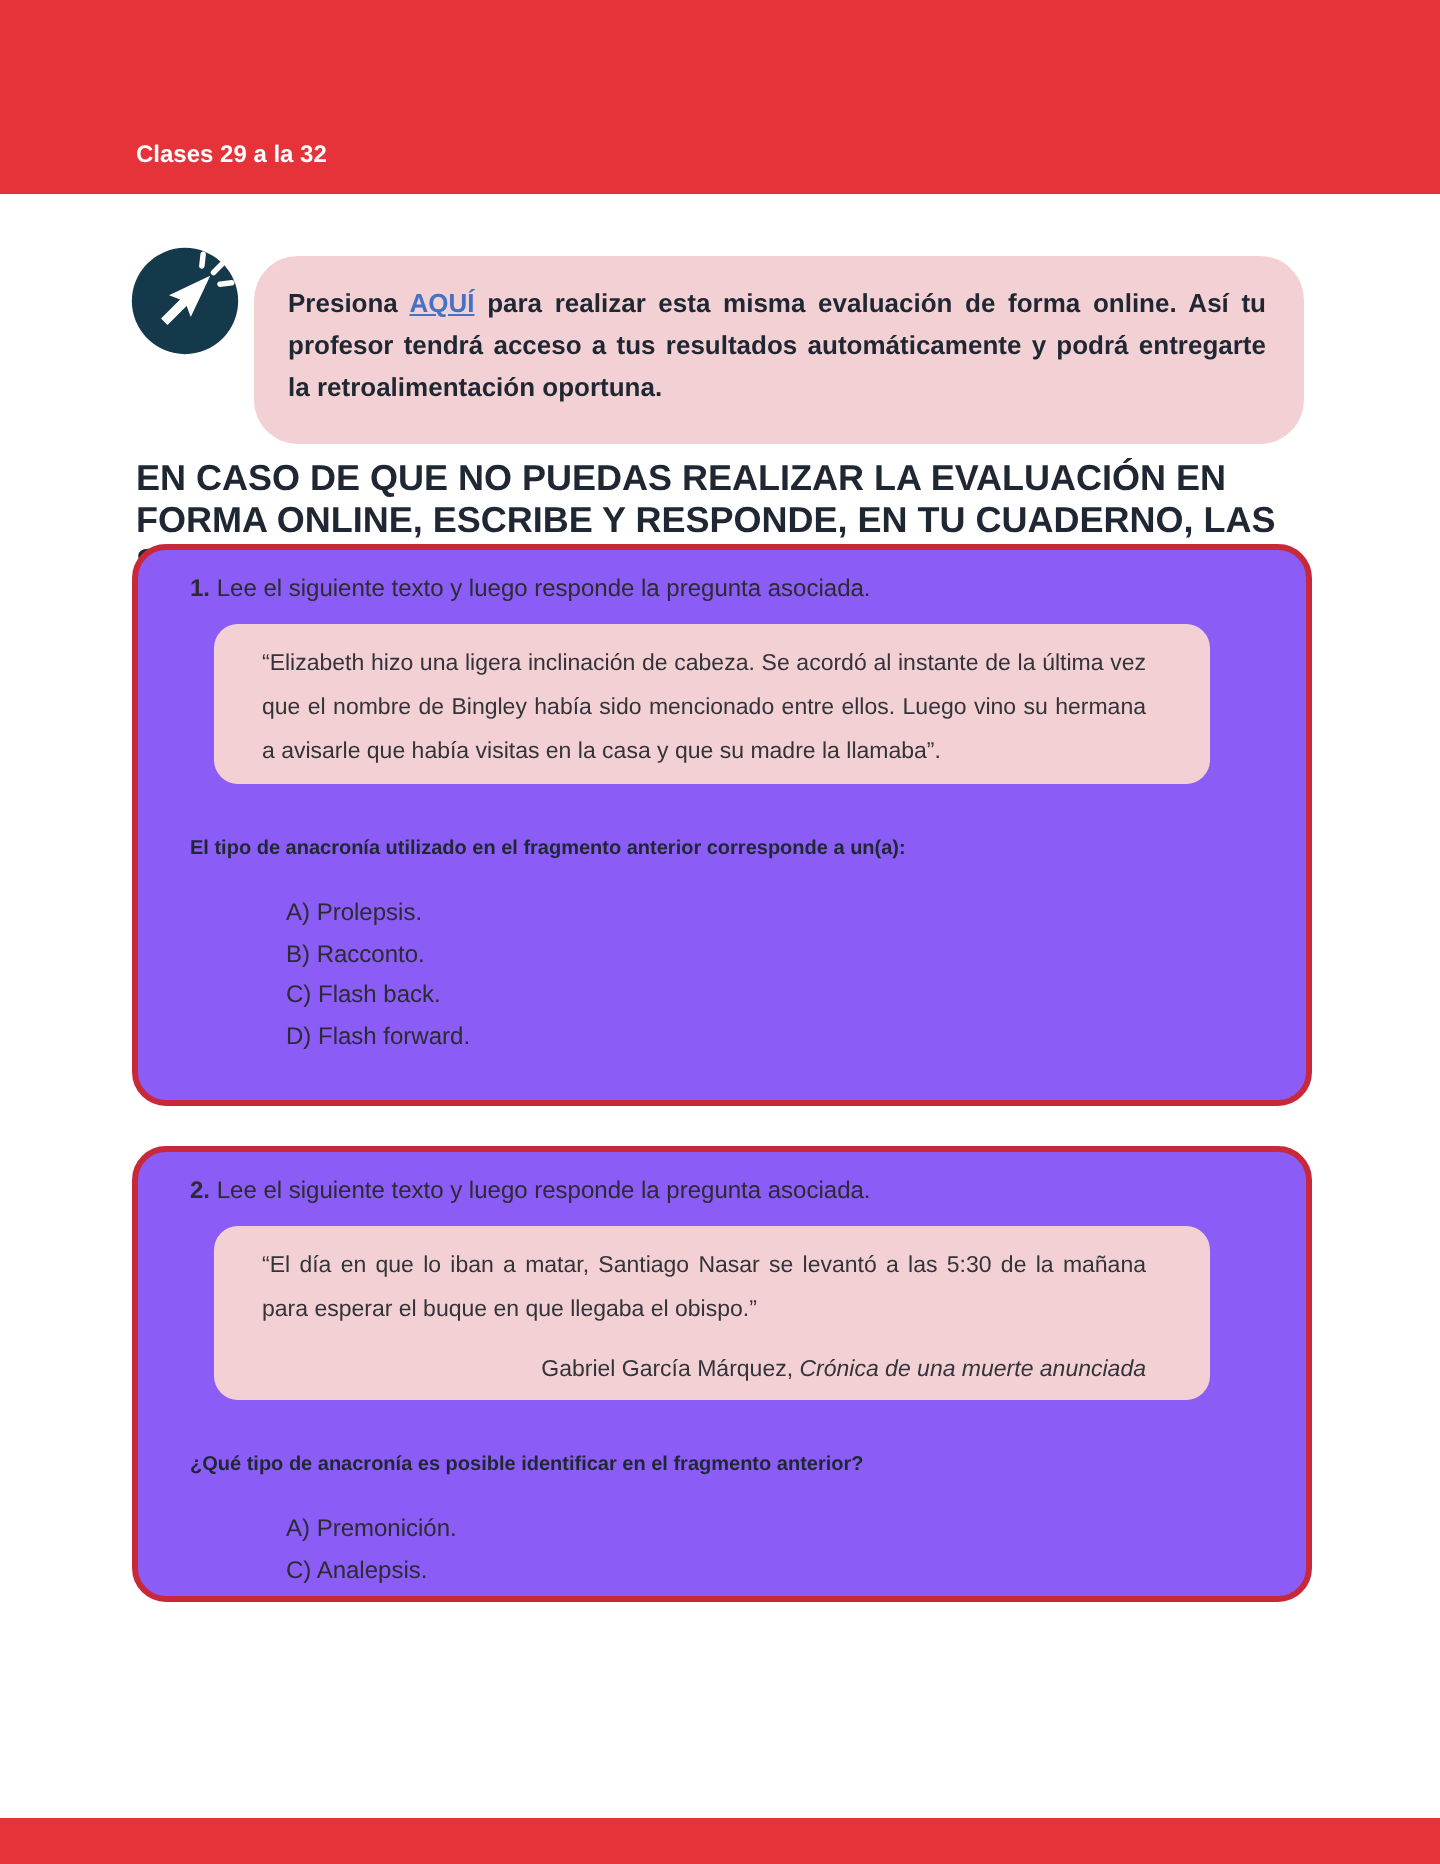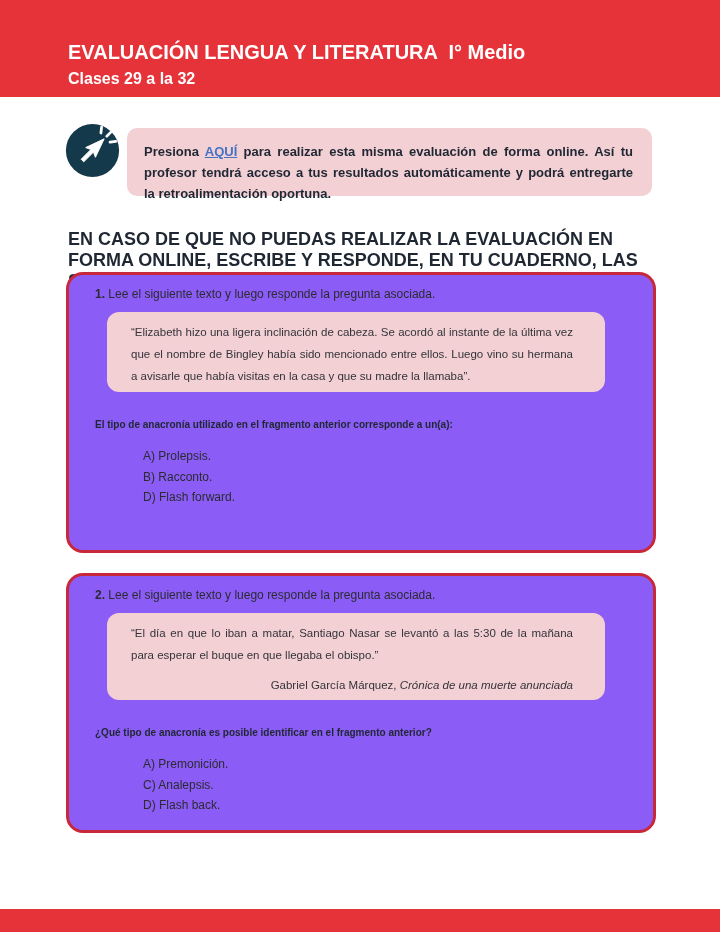--- a/index.html
+++ b/index.html
@@ -24,29 +24,29 @@
   .header{
     position:absolute;top:0;left:0;width:720px;height:97px;
     background:var(--header-red,#E6333A);color:#fff;
   }
   .header-title{
     position:absolute;left:68px;top:41px;
     font-size:20px;font-weight:bold;white-space:pre;letter-spacing:0;
   }
   .header-sub{
     position:absolute;left:68px;top:70px;
-    font-size:16px;font-weight:bold;
+    font-size:12px;font-weight:bold;
   }
   
   .intro-icon{
     position:absolute;left:65px;top:123px;width:55px;height:55px;
   }
   .intro-box{
-    position:absolute;left:127px;top:128px;width:525px;height:68px;
-    background:var(--pink,#F3D0D4);border-radius:10px;
+    position:absolute;left:127px;top:128px;width:525px;height:94px;
+    background:var(--pink,#F3D0D4);border-radius:22px;
     padding:13px 19px 12px 17px;
   }
   .intro-text{
     font-size:13px;font-weight:bold;line-height:21px;
     color:var(--text-dark,#1F2733);text-align:justify;
   }
   .intro-link{
     color:var(--link-blue,#4472C4);text-decoration:underline;cursor:pointer;
   }
   
@@ -55,21 +55,21 @@
     font-size:18px;font-weight:bold;line-height:21px;
     color:var(--text-dark,#1F2733);
   }
   
   .qcard{
     position:absolute;left:66px;width:590px;
     background:#8b5cf6;border:3px solid var(--border-red,#C8293A);
     border-radius:17px;padding:11px 26px 8px 26px;overflow:hidden;
   }
   .qcard.q1{top:272px;height:281px;}
-  .qcard.q2{top:573px;height:260px;}
+  .qcard.q2{top:573px;height:228px;}
   .q-lead{font-size:12px;line-height:16px;color:var(--body-text,#2B2B31);}
   .q-lead .q-num{font-weight:bold;}
   .quote-box{
     background:var(--pink,#F3D0D4);border-radius:12px;
     margin:10px 22px 0 12px;
     padding:9px 32px 5px 24px;
   }
   .quote-text{
     font-size:11.5px;line-height:22px;text-align:justify;
     color:#33343a;
@@ -89,21 +89,20 @@
   
   .footer{
     position:absolute;left:0;top:909px;width:720px;height:23px;
     background:var(--header-red,#E6333A);
   }
 </style>
 </head>
 <body>
 
 <div class="header">
-  <div class="header-title">EVALUACIÓN LENGUA Y LITERATURA  I° Medio</div>
   <div class="header-sub">Clases 29 a la 32</div>
 </div>
 
 <div class="intro-icon">
   <svg viewBox="0 0 60 60" width="55" height="55" aria-hidden="true">
     <circle cx="30" cy="30" r="29" fill="#14394B"></circle>
     <g transform="rotate(45 30 30)" fill="#ffffff" stroke="#ffffff">
       <path d="M30 12 L22.5 33 L28 30.5 L28 45.5 L32 45.5 L32 30.5 L37.5 33 Z" stroke-width="1"></path>
       <line x1="30" y1="8" x2="30" y2="2" stroke-width="3" stroke-linecap="round"></line>
       <line x1="23" y1="10" x2="19" y2="5" stroke-width="3" stroke-linecap="round"></line>
@@ -120,20 +119,21 @@
 
 <div class="qcard q1">
   <div class="q-lead"><span class="q-num">1.</span><span> Lee el siguiente texto y luego responde la pregunta asociada.</span></div>
   <div class="quote-box">
     <div class="quote-text">“Elizabeth hizo una ligera inclinación de cabeza. Se acordó al instante de la última vez que el nombre de Bingley había sido mencionado entre ellos. Luego vino su hermana a avisarle que había visitas en la casa y que su madre la llamaba”.</div>
   </div>
   <div class="q-prompt">El tipo de anacronía utilizado en el fragmento anterior corresponde a un(a):</div>
   <div class="q-options">
     <div class="q-option">A) Prolepsis.</div>
     <div class="q-option">B) Racconto.</div>
+    <div class="q-option">C) Flash back.</div>
     <div class="q-option">D) Flash forward.</div>
   </div>
 </div>
 
 <div class="qcard q2">
   <div class="q-lead"><span class="q-num">2.</span><span> Lee el siguiente texto y luego responde la pregunta asociada.</span></div>
   <div class="quote-box">
     <div class="quote-text">“El día en que lo iban a matar, Santiago Nasar se levantó a las 5:30 de la mañana para esperar el buque en que llegaba el obispo.”</div>
     <div class="attribution"><span>Gabriel García Márquez, </span><span class="work">Crónica de una muerte anunciada</span></div>
   </div>

